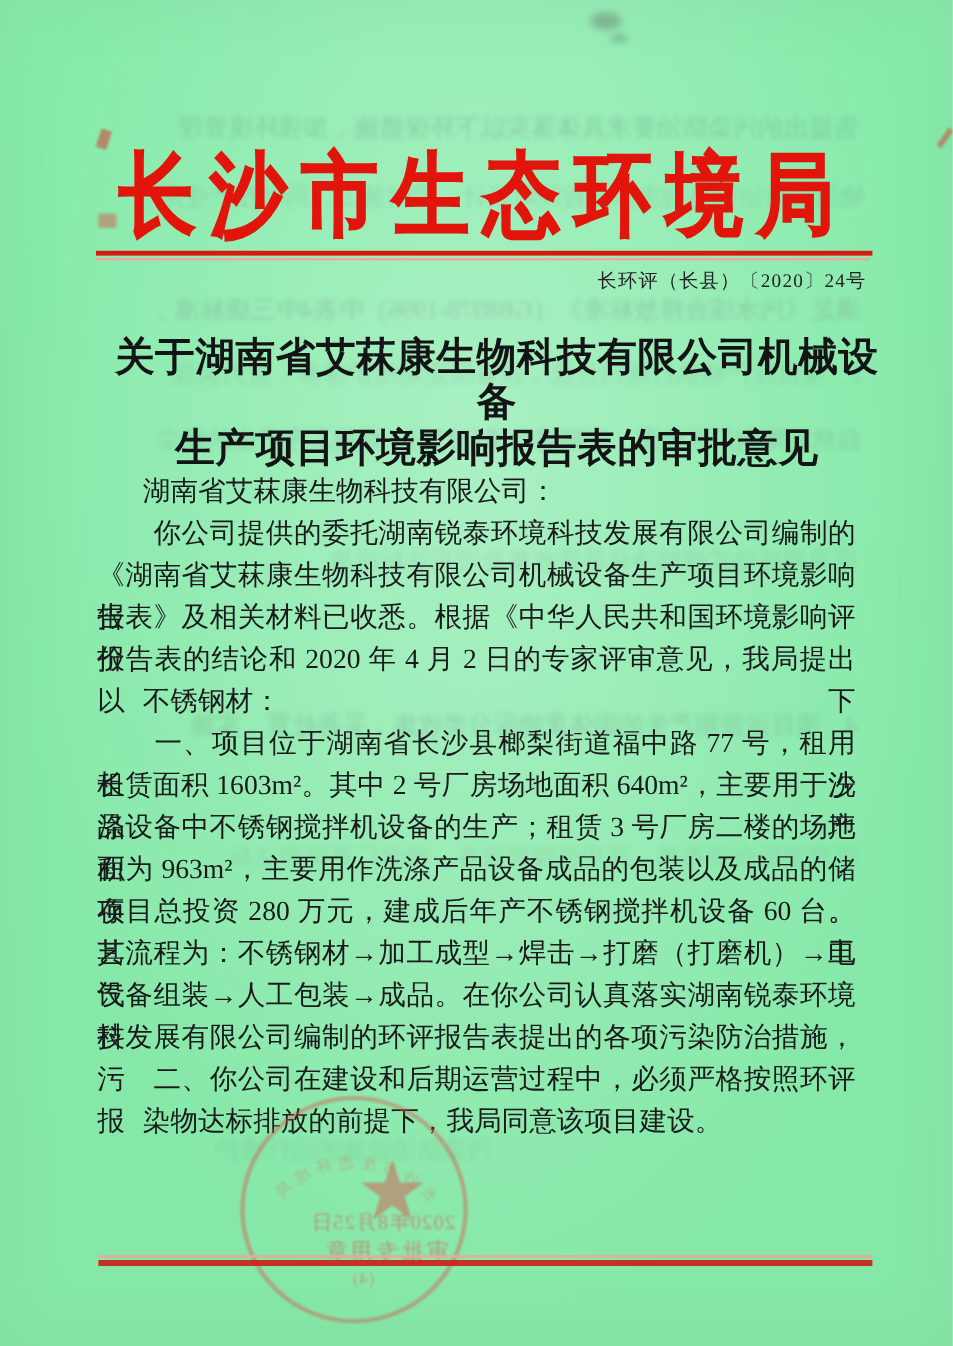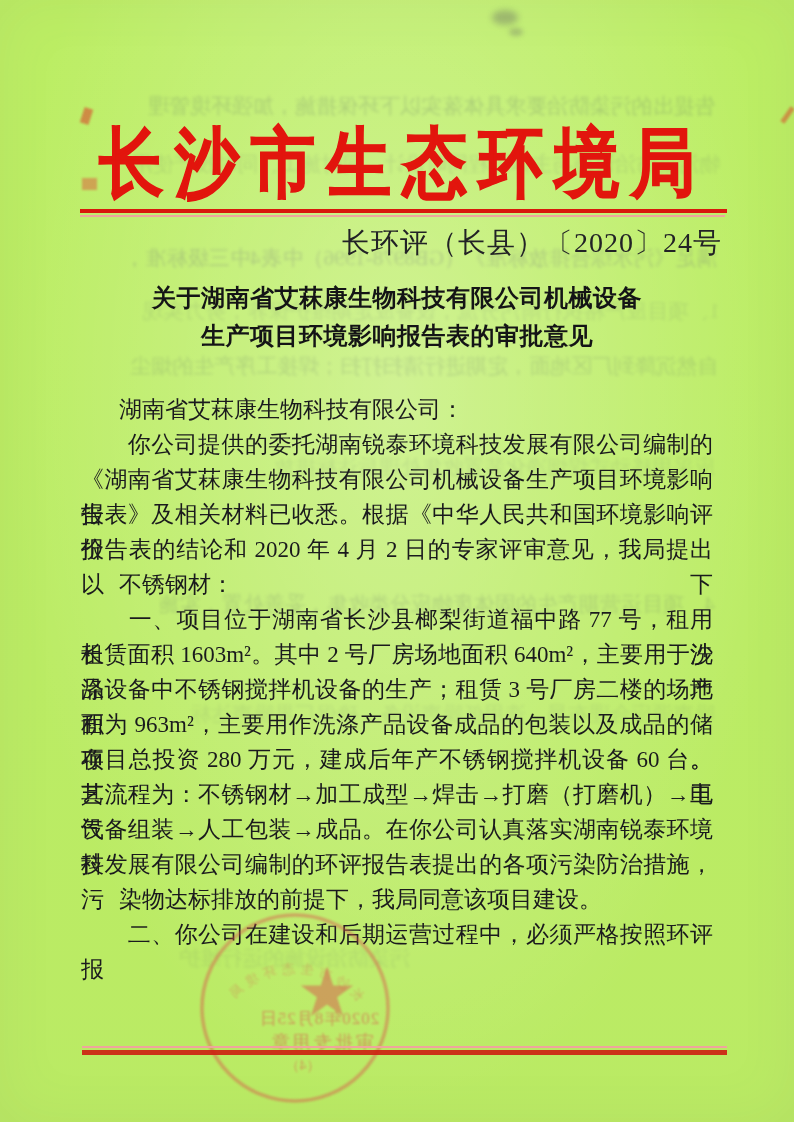--- a/index.html
+++ b/index.html
@@ -1,19 +1,19 @@
 <!DOCTYPE html>
 <html><head>
 <meta charset="utf-8">
 <style>
   html,body { margin:0; padding:0; }
   body { background:#e9e7e3; }
   .page {
     position:relative; width:794px; height:1122px; margin:0 auto;
-    background:#bef264; overflow:hidden;
+    background:#86efac; overflow:hidden;
     font-family:"Liberation Serif","DejaVu Serif",serif;
     box-shadow: inset 0 0 60px rgba(95,88,80,.07);
   }
   .page::before{
     content:""; position:absolute; inset:0; pointer-events:none;
     background:
       radial-gradient(ellipse at 50% 35%, rgba(255,255,255,.30), transparent 70%),
       linear-gradient(180deg, rgba(125,115,100,.03), rgba(125,115,100,.06));
   }
 
@@ -48,26 +48,26 @@
     transform:scaleY(1.18); transform-origin:50% 0;
     -webkit-text-stroke:1.2px #e2150d;
   }
   .rule-top-thick   { position:absolute; left:80px; width:647px; top:209px; height:4px;  background:#d8180c; }
   .rule-top-thin    { position:absolute; left:80px; width:645px; top:215px; height:2px;  background:#efa59d; }
   .rule-bottom-thin { position:absolute; left:82px; width:645px; top:1046px; height:2px; background:#efa59d; }
   .rule-bottom-thick{ position:absolute; left:82px; width:645px; top:1050px; height:5px; background:rgba(205,24,14,.88); }
 
   .doc-number {
     position:absolute; top:224px; right:72px;
-    font-size:28px; color:#222226; letter-spacing:1px;
+    font-size:16px; color:#222226; letter-spacing:1px;
   }
 
   .doc-title {
-    position:absolute; top:279px; left:77px; width:640px;
-    text-align:center; font-size:24px; font-weight:700;
+    position:absolute; top:279px; left:94px; width:640px;
+    text-align:center; font-size:33px; font-weight:700;
     line-height:38px; color:#141416; letter-spacing:.5px;
   }
 
   
   .doc-body {
     position:absolute; top:392px; left:81px; width:632px;
     font-size:23px; color:#1a1a1d;
   }
   .bl {
     height:35px; line-height:35px;
@@ -126,22 +126,22 @@
     <div class="bl">报告表的结论和 2020 年 4 月 2 日的专家评审意见，我局提出以下</div>
     <div class="bl natural">不锈钢材：</div>
     <div class="bl">　　一、项目位于湖南省长沙县榔梨街道福中路 77 号，租用长沙</div>
     <div class="bl">租赁面积 1603m²。其中 2 号厂房场地面积 640m²，主要用于洗涤产</div>
     <div class="bl">品设备中不锈钢搅拌机设备的生产；租赁 3 号厂房二楼的场地面</div>
     <div class="bl">积为 963m²，主要用作洗涤产品设备成品的包装以及成品的储存。</div>
     <div class="bl">项目总投资 280 万元，建成后年产不锈钢搅拌机设备 60 台。其工</div>
     <div class="bl">艺流程为：不锈钢材→加工成型→焊击→打磨（打磨机）→电气</div>
     <div class="bl">设备组装→人工包装→成品。在你公司认真落实湖南锐泰环境科</div>
     <div class="bl">技发展有限公司编制的环评报告表提出的各项污染防治措施，污</div>
+    <div class="bl">　　二、你公司在建设和后期运营过程中，必须严格按照环评报</div>
     <div class="bl natural">染物达标排放的前提下，我局同意该项目建设。</div>
-    <div class="bl">　　二、你公司在建设和后期运营过程中，必须严格按照环评报</div>
   </div>
 
   <div class="seal">
     <svg viewBox="0 0 200 200" width="200" height="200">
       <defs>
         <path id="ringArc" d="M 22,118 A 84,84 0 0 1 178,118" fill="none"></path>
       </defs>
       <circle cx="100" cy="100" r="93" fill="none" stroke="#d9564c" stroke-width="3.5" opacity="0.5"></circle>
       <text class="s-ring">
         <textPath href="#ringArc" startOffset="50%" text-anchor="middle">长沙市生态环境局</textPath>

